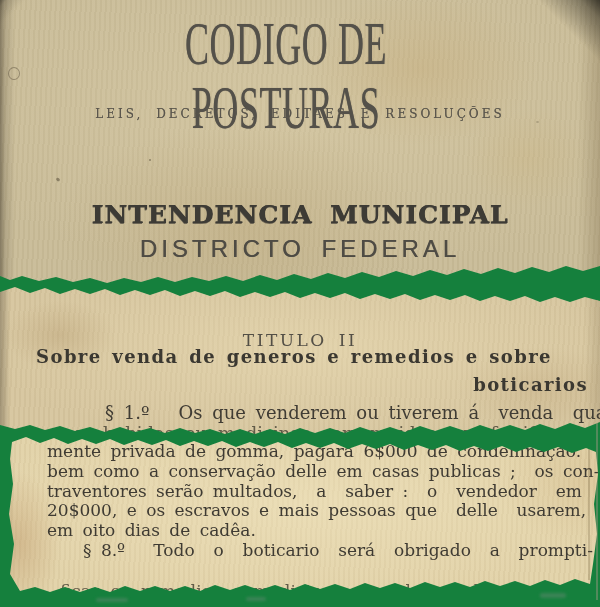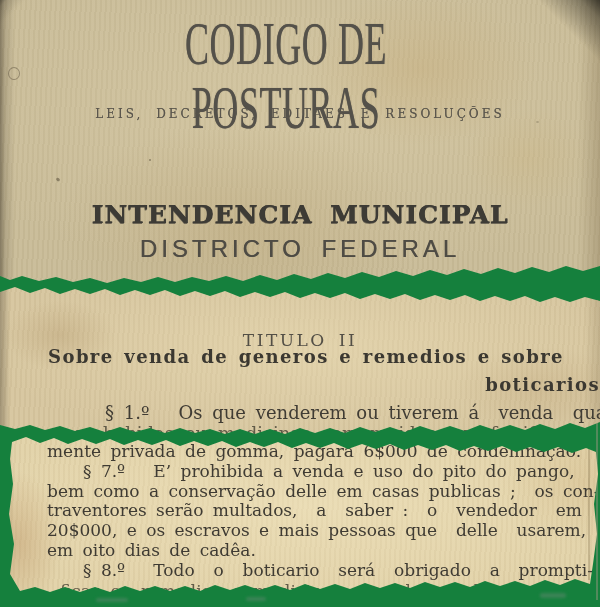--- a/index.html
+++ b/index.html
@@ -114,21 +114,21 @@
   }
 
   
   .titulo{
     position:absolute;top:28px;left:0;width:600px;text-align:center;
     font-family:"DejaVu Serif",serif;font-size:17px;color:#534f46;letter-spacing:2.5px;word-spacing:4px;margin-top:20px;
   }
   .chapter-heading{
     position:absolute;left:0;width:588px;text-align:center;
     font-family:"DejaVu Serif",serif;font-weight:700;font-size:18px;color:#3b3831;
-    letter-spacing:1.4px;word-spacing:3px;padding-left:12px;
+    letter-spacing:1.4px;word-spacing:3px;
   }
   .heading-line1{top:64px;}
   .heading-line2{top:92px;text-align:right;}
   .para1{
     position:absolute;top:120px;left:50px;width:540px;text-indent:55px;
     font-family:"DejaVu Serif",serif;font-size:18px;color:#403c34;
     word-spacing:4px;white-space:pre;
   }
   .remnant{
     position:absolute;font-family:"DejaVu Serif",serif;color:#55503f;white-space:pre;
@@ -185,21 +185,20 @@
     <div class="titulo">TITULO II</div>
     <div class="chapter-heading heading-line1">Sobre venda de generos e remedios e sobre</div>
     <div class="chapter-heading heading-line2">boticarios</div>
     <div class="para1">§ 1.º   Os que venderem ou tiverem á  venda  quaes-</div>
     <span class="remnant remnant-bot2">quer bebidas ou medicinas corrompidas ou  falsifi-</span>
   </section>
 
   <section class="frag frag3">
     <div class="body-lines">
       <div class="line">mente privada de gomma, pagará 6$000 de condemnação.</div>
-      <div class="line line-indent">§ 7.º   E’ prohibida a venda e uso do pito do pango,</div>
       <div class="line">bem como a conservação delle em casas publicas ;  os con-</div>
       <div class="line">traventores serão multados,  a  saber :  o  vendedor  em</div>
       <div class="line">20$000, e os escravos e mais pessoas que  delle  usarem,</div>
       <div class="line">em oito dias de cadêa.</div>
       <div class="line line-indent">§ 8.º   Todo  o  boticario  será  obrigado  a  prompti-</div>
     </div>
     <span class="remnant remnant-bot3">ficar os remedios e medicinas a qualquer  hora  do</span>
     <div class="crease"></div>
   </section>
 

